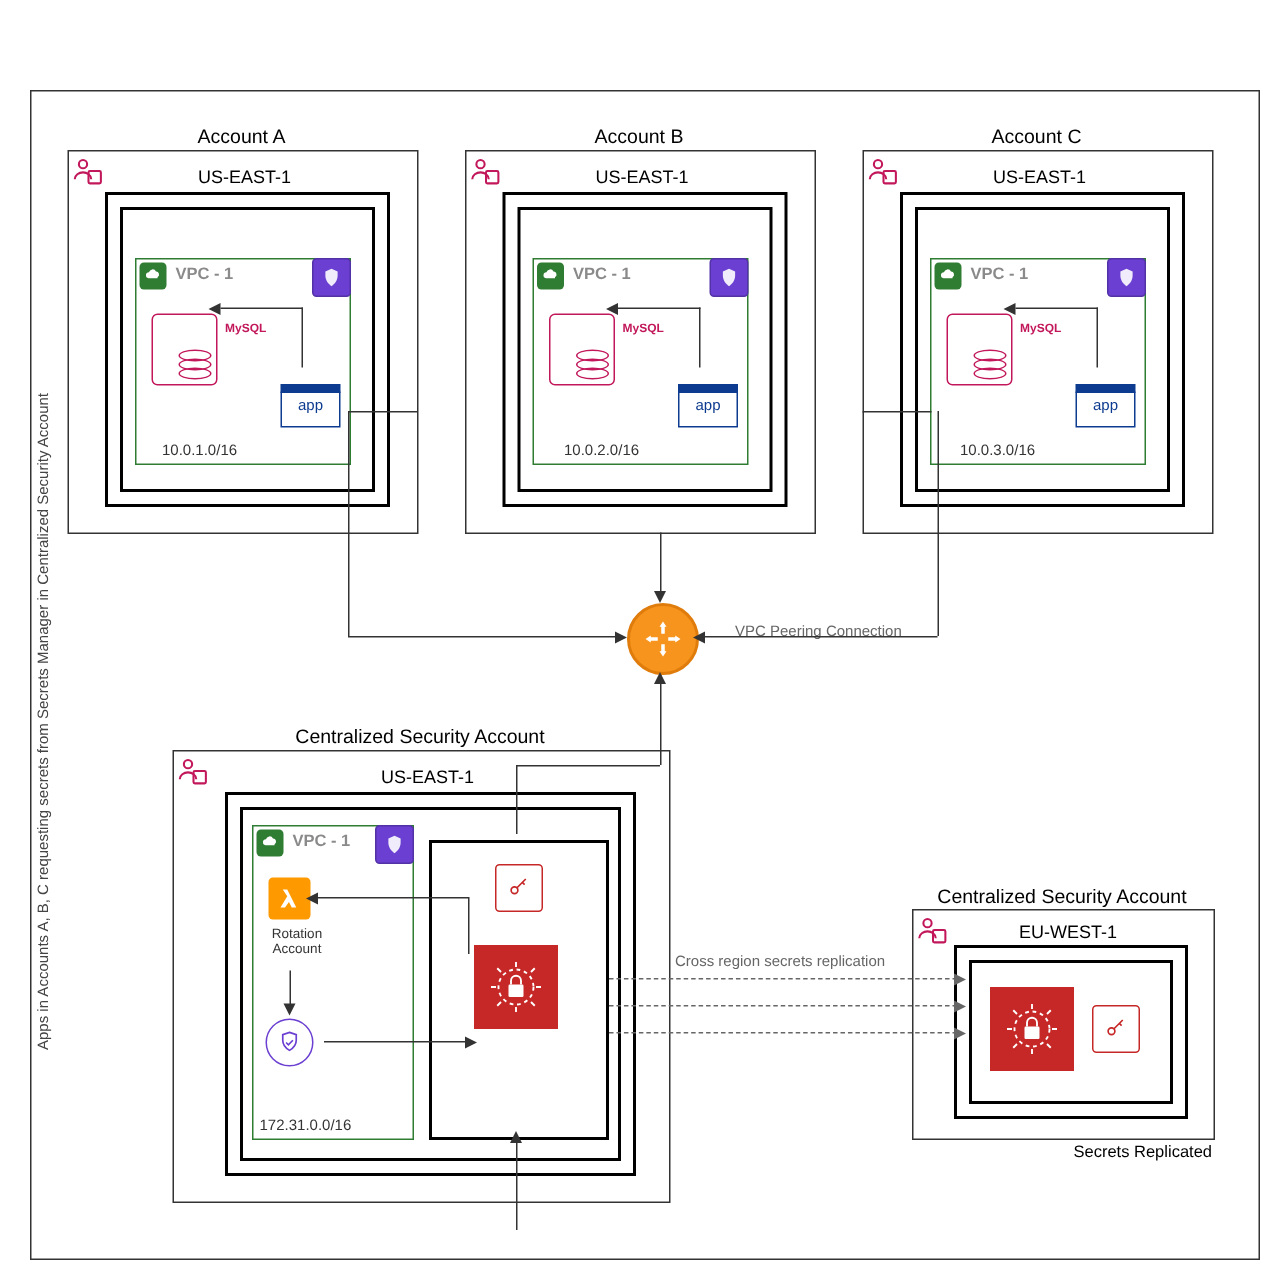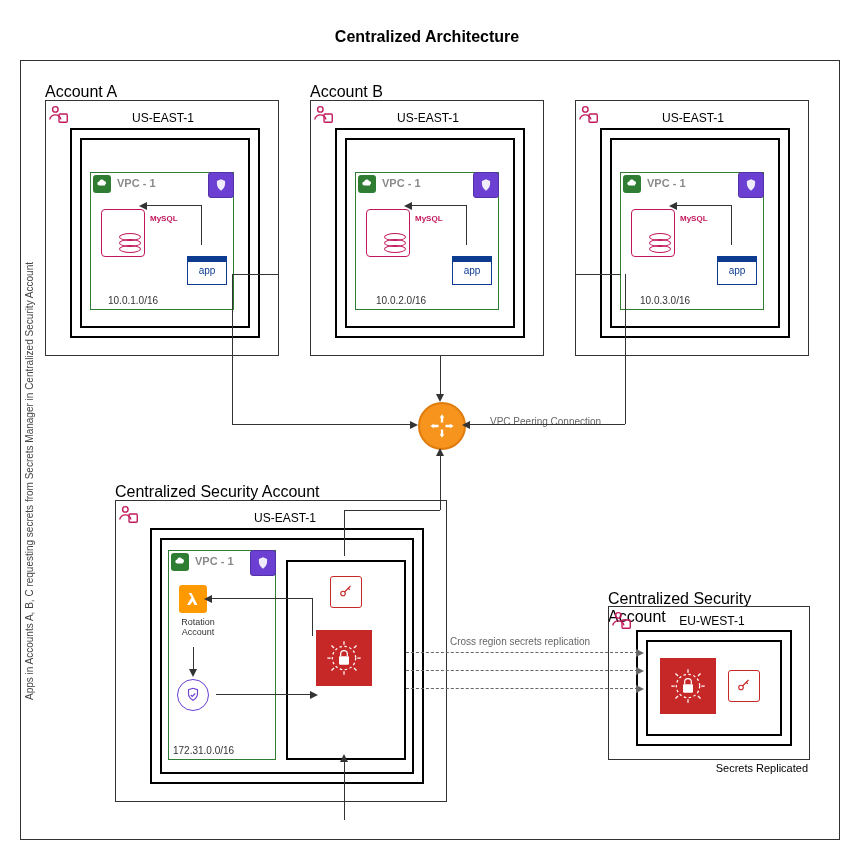--- a/index.html
+++ b/index.html
@@ -1,21 +1,21 @@
 <!DOCTYPE html>
 <html><head>
 <meta charset="utf-8">
 <style>
   html, body { margin:0; padding:0; font-family: Arial, Helvetica, sans-serif; background:#fff; }
   .stage { position:relative; width:854px; height:855px; }
   .title { position:absolute; font-weight:700; font-size:16px; text-align:center; }
   .label { position:absolute; font-size:12px; text-align:right; }
   .label-sm { position:absolute; font-size:10px; color:#666; }
   .box-outer { position:absolute; border:1px solid #333; }
-  .acct-label { position:absolute; font-size:16px; text-align:left; }
+  .acct-label { position:absolute; font-size:13px; text-align:center; }
   .region { position:absolute; border:2px solid #000; }
   .region-label { position:absolute; font-size:12px; text-align:center; }
   .inner { position:absolute; border:2px solid #000; }
   .vpc { position:absolute; border:1px solid #2e7d32; }
   .vpc-top { position:absolute; left:0; top:0; right:0; height:22px; }
   .vpc-cloud { position:absolute; left:2px; top:2px; width:18px; height:18px; background:#2e7d32; border-radius:3px; display:flex; align-items:center; justify-content:center; }
   .vpc-text { position:absolute; left:26px; top:4px; font-size:11px; color:#8a8a8a; font-weight:700; }
   .shield { position:absolute; right:-1px; top:-1px; width:24px; height:24px; background:#6a3fd1; border:1px solid #5332a8; border-radius:3px; display:flex; align-items:center; justify-content:center; }
   .mysql { position:absolute; width:42px; height:46px; border:1.5px solid #c2185b; border-radius:4px; }
   .mysql-text { position:absolute; top:4px; left:0; right:0; text-align:center; font-size:8px; color:#c2185b; font-weight:700;margin-left:48px; }
@@ -41,21 +41,20 @@
   .red-icon-sm { position:absolute; width:30px; height:30px; border:1.5px solid #c62828; border-radius:3px; display:flex; align-items:center; justify-content:center; background:#fff; }
   .lambda { position:absolute; width:28px; height:28px; background:#ff9900; display:flex; align-items:center; justify-content:center; border-radius:3px; }
   .lambda-text { position:absolute; font-size:9px; text-align:center; color:#333; }
   .shield-svc { position:absolute; width:30px; height:30px; border:1.5px solid #6a3fd1; border-radius:50%; display:flex; align-items:center; justify-content:center; }
 </style>
 </head>
 <body>
 
 <div class="stage">
 
-  <div class="title" style="left:0; right:0; top:28px;">Centralized Architecture</div>
 
   <div class="box-outer" style="left:20px; top:60px; width:818px; height:778px;"></div>
 
   <div class="sidetext" style="left:24px; top:700px;">Apps in Accounts A, B, C requesting secrets from Secrets Manager in Centralized Security Account</div>
 
   <div class="acct-label" style="left:45px; top:83px; width:232px;">Account A</div>
   <div class="box-outer" style="left:45px; top:100px; width:232px; height:254px;"></div>
   <div class="acct-icon" style="left:48px; top:103px;">
     <svg viewBox="0 0 24 24" width="22" height="22">
         <g fill="none" stroke="#c2185b" stroke-width="1.5">
@@ -142,20 +141,21 @@
         <div class="app" style="right:6px; bottom:24px;">
           <div class="app-top"></div>
           <div class="app-text">app</div>
         </div>
         <div class="edge edge-v" style="left:110px; top:32px; height:40px;"></div>
         <div class="edge edge-h" style="left:56px; top:32px; width:55px;"></div>
         <div class="arrow-left" style="left:48px; top:29px;"></div>
         <div class="cidr" style="left:20px; bottom:3px;">10.0.2.0/16</div>
       </div>
 
+  <div class="acct-label" style="left:575px; top:83px; width:232px;">Account C</div>
   <div class="box-outer" style="left:575px; top:100px; width:232px; height:254px;"></div>
   <div class="acct-icon" style="left:578px; top:103px;">
     <svg viewBox="0 0 24 24" width="22" height="22">
         <g fill="none" stroke="#c2185b" stroke-width="1.5">
           <circle cx="8" cy="7" r="3"></circle>
           <path d="M2 18c0-3 3-5 6-5s6 2 6 5"></path>
           <rect x="12" y="12" width="9" height="9" rx="1"></rect>
         </g>
       </svg>
   </div>

